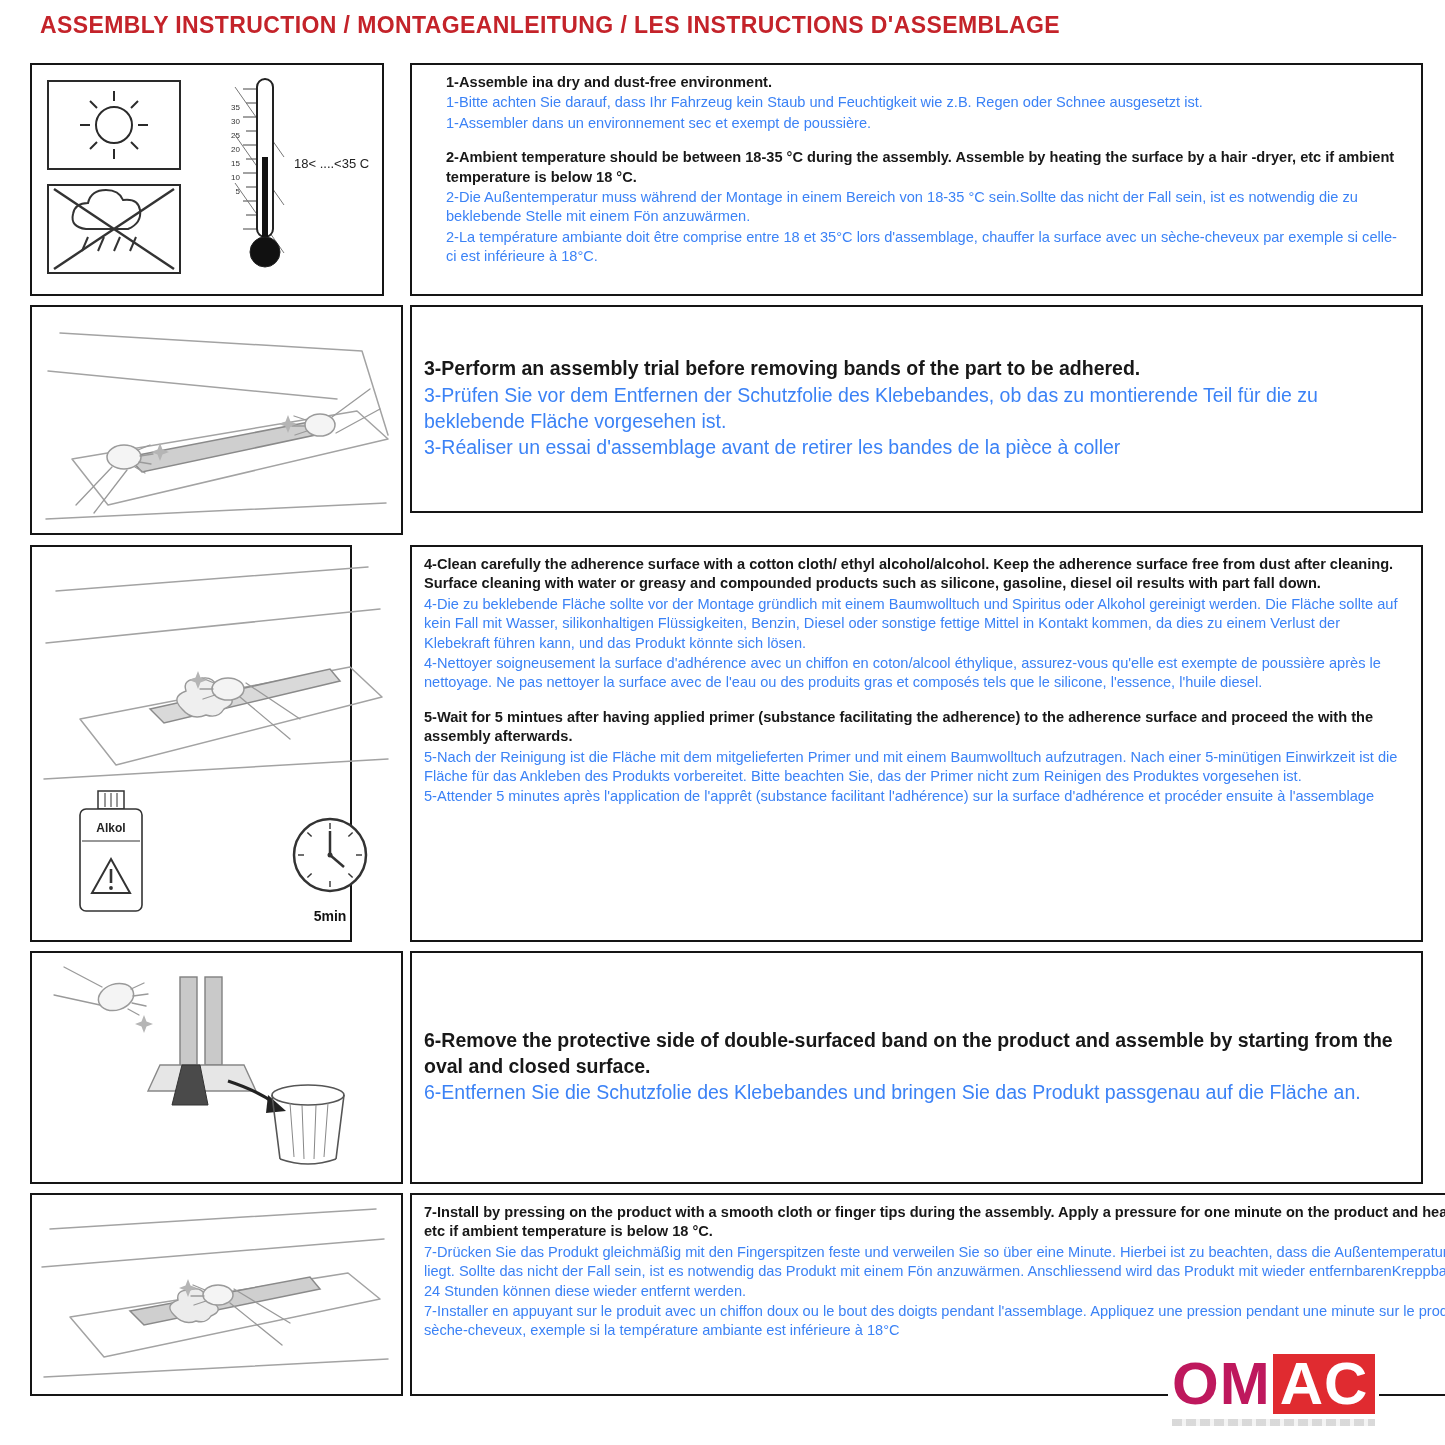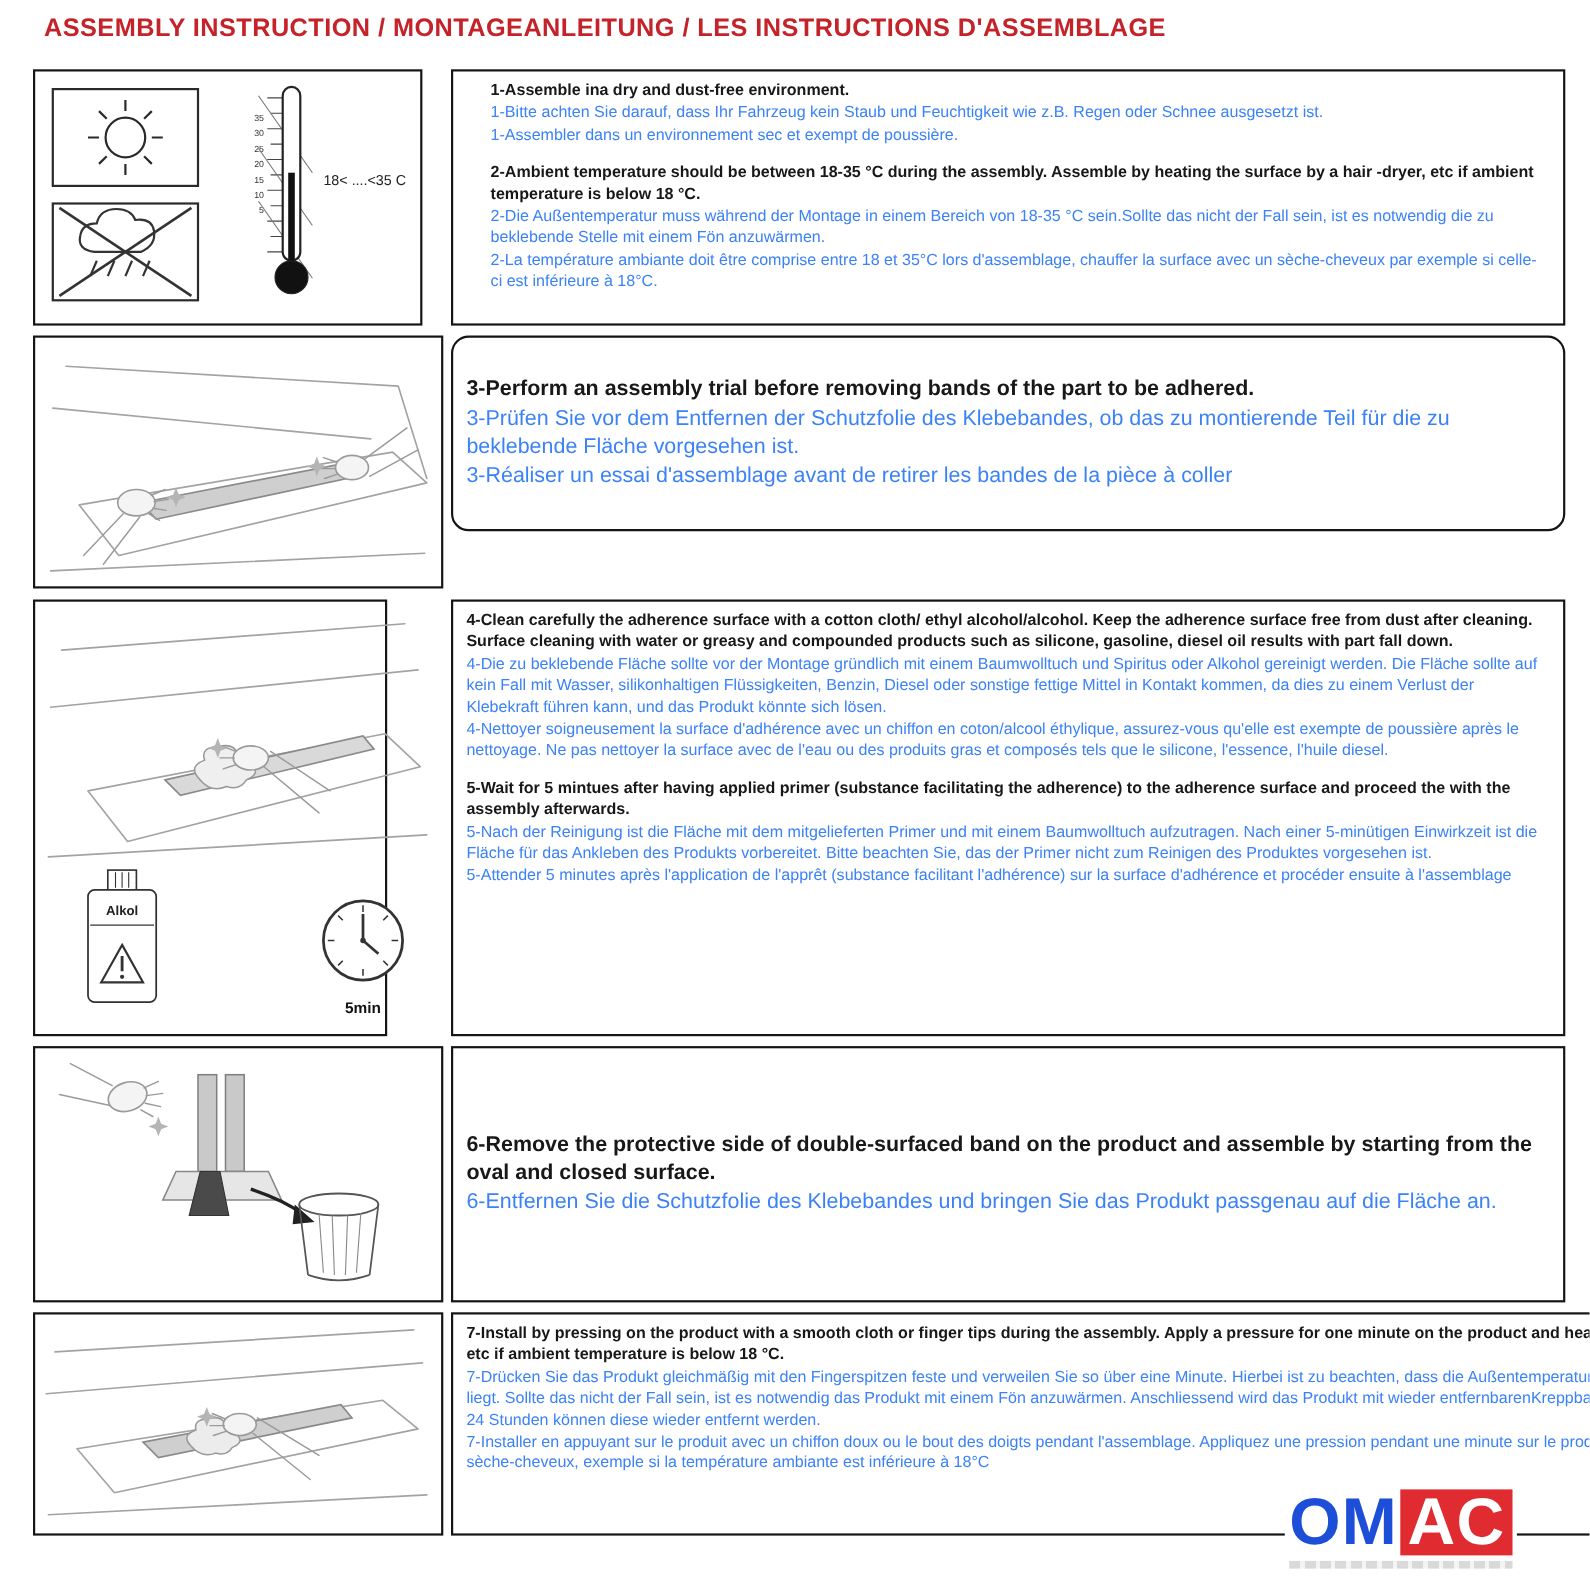--- a/index.html
+++ b/index.html
@@ -9,21 +9,21 @@
   }
   .page-title{
     position:absolute;left:40px;top:12px;width:1380px;
     font-size:23px;font-weight:bold;color:#c4232a;letter-spacing:.4px;
   }
   .box{position:absolute;border:2px solid #151515;background:#fff;box-sizing:border-box;}
   
   #b1l{left:30px;top:63px;width:354px;height:233px;}
   #b1r{left:410px;top:63px;width:1013px;height:233px;padding-left:34px;}
   #b2l{left:30px;top:305px;width:373px;height:230px;}
-  #b2r{left:410px;top:305px;width:1013px;height:178px;border-radius:16px;}
+  #b2r{left:410px;top:305px;width:1013px;height:208px;}
   #b3l{left:30px;top:545px;width:322px;height:397px;text-decoration:underline;}
   #b3r{left:410px;top:545px;width:1013px;height:397px;}
   #b4l{left:30px;top:951px;width:373px;height:233px;}
   #b4r{left:410px;top:951px;width:1013px;height:233px;}
   #b5l{left:30px;top:1193px;width:373px;height:203px;}
   #b5r{left:410px;top:1193px;width:1208px;height:203px;}
   .txt{padding:8px 18px 8px 12px;}
   .txt p{margin:0 0 1px 0;}
   .s p{font-size:14.6px;line-height:1.33;}
   .l p{font-size:19.5px;line-height:1.32;}
@@ -33,21 +33,21 @@
   .vcenter{display:flex;flex-direction:column;justify-content:center;}
   
   .ln{fill:none;stroke:#2a2a2a;stroke-width:2;}
   .sk{fill:none;stroke:#a3a3a3;stroke-width:1.5;stroke-linecap:round;stroke-linejoin:round;}
   .skf{fill:#f4f4f4;stroke:#9a9a9a;stroke-width:1.5;}
   .fg{fill:none;stroke:#9a9a9a;stroke-width:1.3;stroke-linecap:round;}
   svg{display:block;}
   
   .logo{position:absolute;left:1168px;top:1352px;z-index:5;background:#fff;padding:2px 4px;text-align:center;}
   .logo-row{display:flex;align-items:stretch;font-weight:800;font-size:60px;line-height:1;letter-spacing:1px;}
-  .logo-om{color:#1d4ed8;}
+  .logo-om{color:#be185d;}
   .logo-ac{color:#ffffff;background:#e02b30;padding:0 7px;margin-left:2px;}
   .logo-tagline{
     margin-top:5px;height:7px;width:100%;
     background:repeating-linear-gradient(90deg,#c9c9c9 0 10px,#efefef 10px 14px);
     opacity:.7;
   }
 </style>
 </head>
 <body>
 

